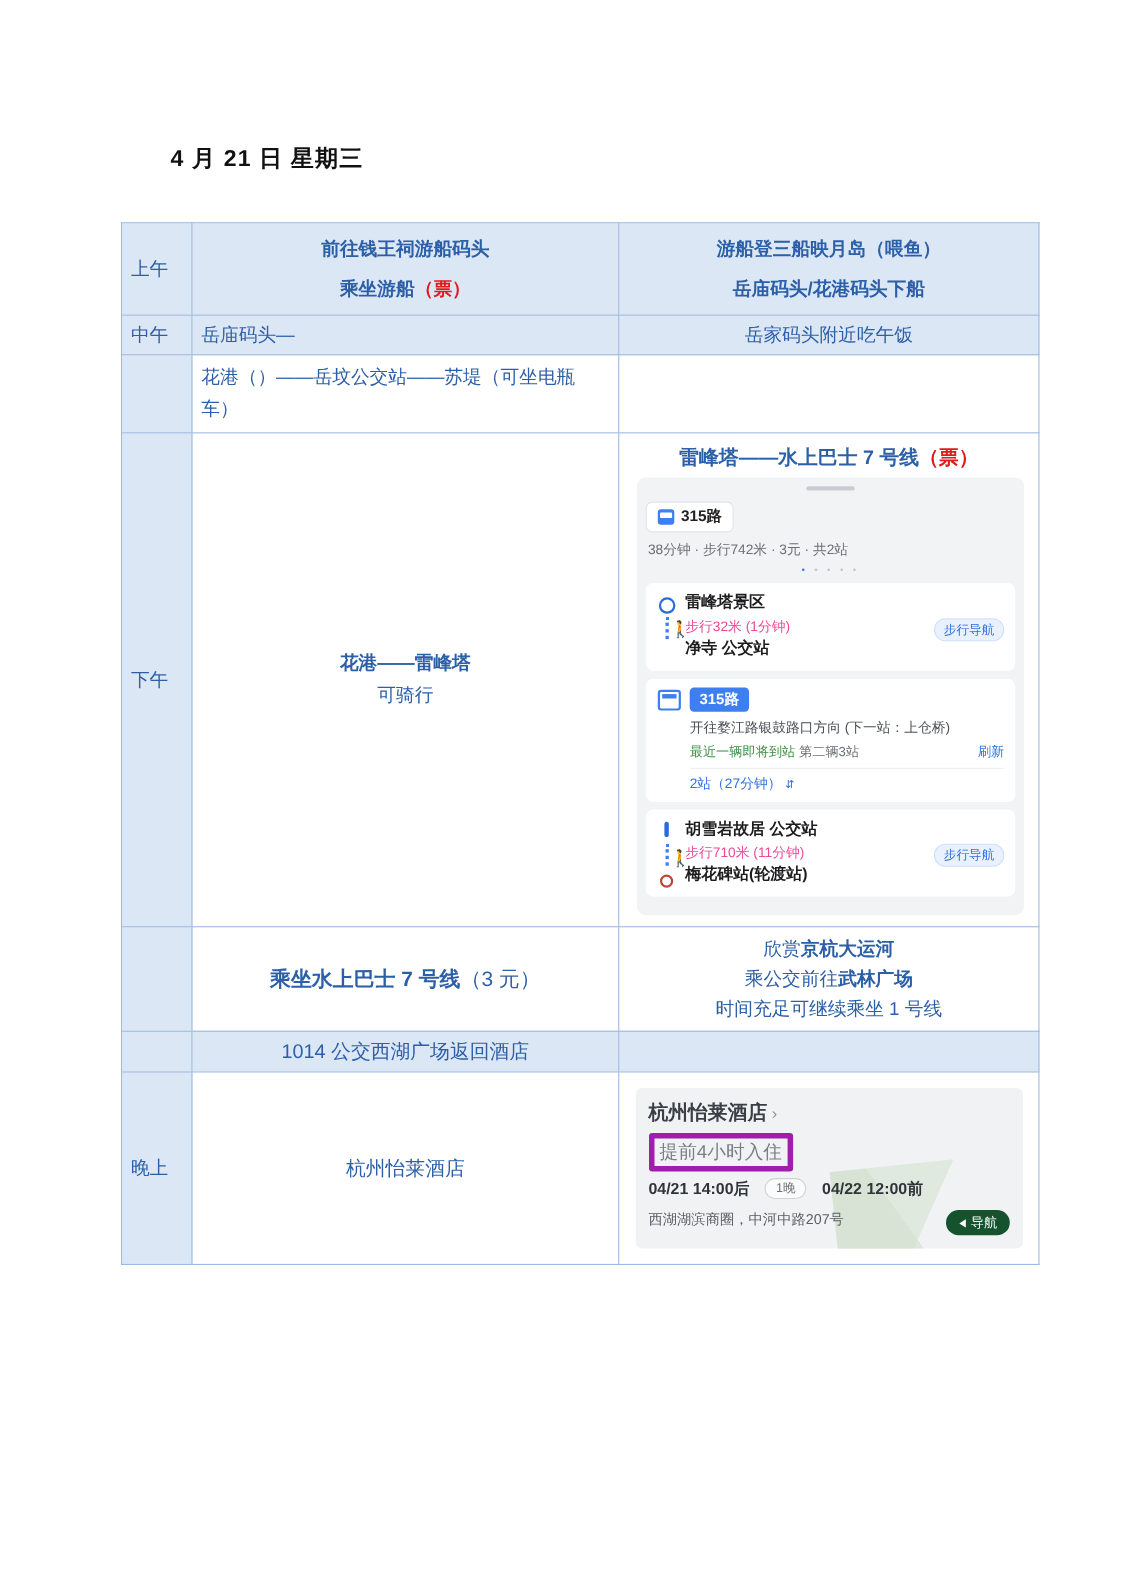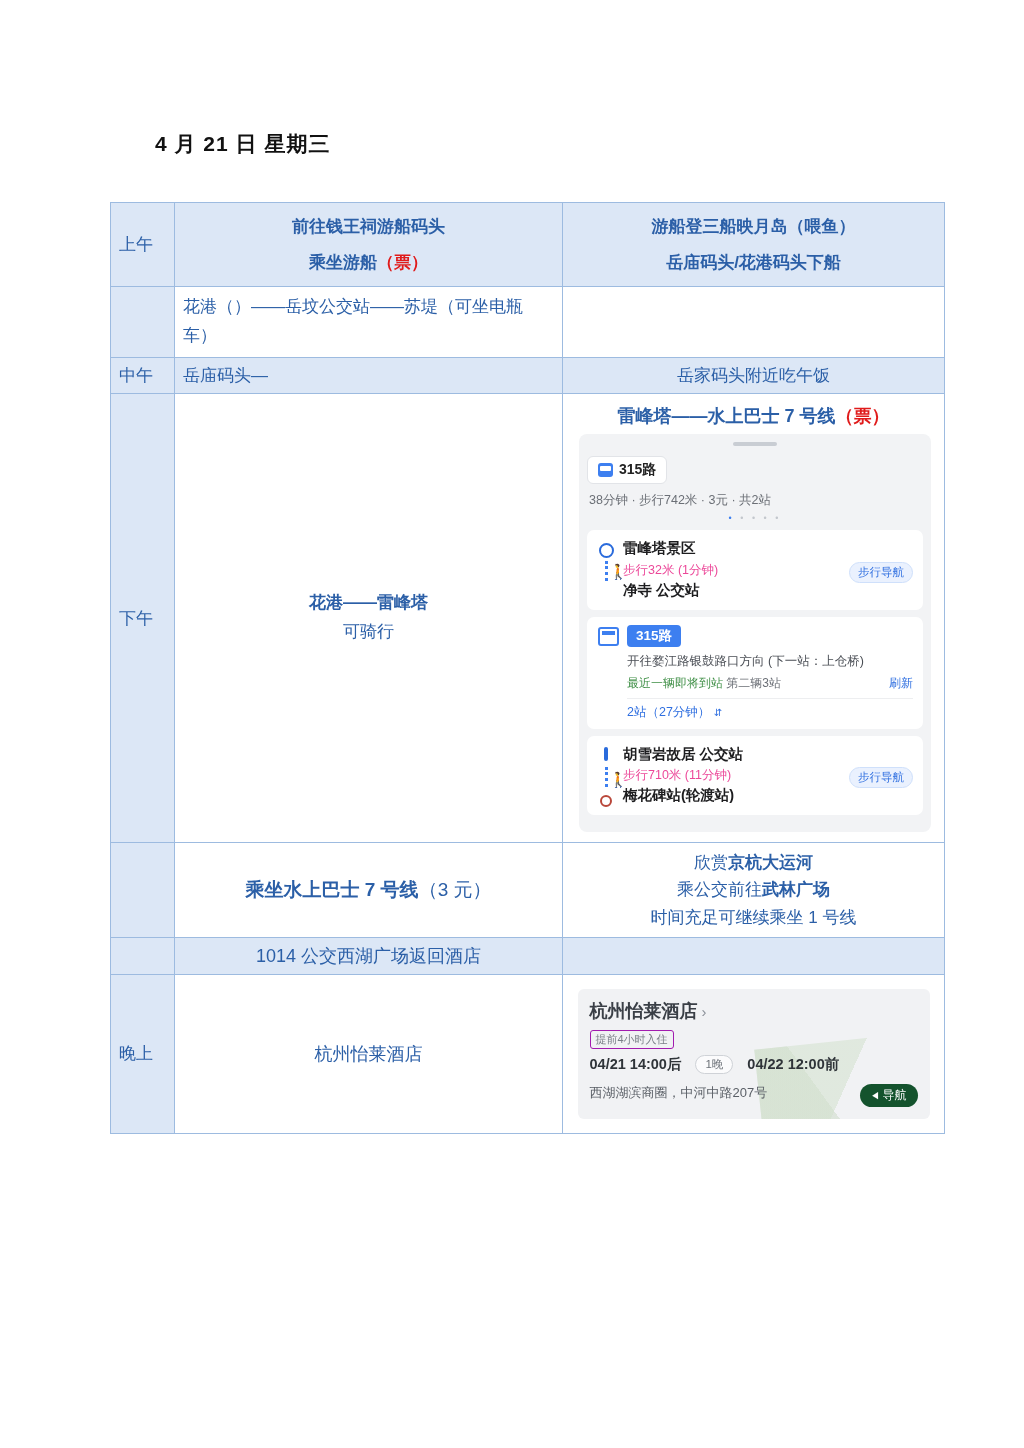--- a/index.html
+++ b/index.html
@@ -297,23 +297,23 @@
     z-index: 2;
   }
   .hotel-name .chev {
     font-weight: normal;
     color: #8b9099;
     font-size: 15px;
     margin-left: 4px;
   }
   .hotel-tag {
     display: inline-block;
-    font-size: 11px;
+    font-size: 17px;
     color: #7a7f87;
-    border: 1px solid #a21caf;
+    border: 5px solid #a21caf;
     border-radius: 3px;
     padding: 1px 5px;
     margin: 7px 0 6px 0;
     position: relative;
     z-index: 2;
   }
   .hotel-dates {
     display: flex;
     align-items: center;
     gap: 14px;
@@ -392,29 +392,29 @@
             <span>乘坐游船</span><span class="red">（票）</span>
           </span>
         </td>
         <td class="morn-cell">
           <span class="line">游船登三船映月岛（喂鱼）</span>
           <span class="line">岳庙码头/花港码头下船</span>
         </td>
       </tr>
 
       <tr>
+        <td class="timecell">中午</td>
+        <td class="shade left">岳庙码头—</td>
+        <td class="shade ctr">岳家码头附近吃午饭</td>
+      </tr>
+
+      <tr>
         <td class="timecell"></td>
         <td class="left" style="line-height:1.7;">花港（）——岳坟公交站——苏堤（可坐电瓶车）</td>
         <td></td>
-      </tr>
-
-      <tr>
-        <td class="timecell">中午</td>
-        <td class="shade left">岳庙码头—</td>
-        <td class="shade ctr">岳家码头附近吃午饭</td>
       </tr>
 
       <tr>
         <td class="timecell">下午</td>
         <td class="afternoon-left">
           <span class="line b">花港——雷峰塔</span>
           <span class="line">可骑行</span>
         </td>
         <td style="padding:6px 16px;">
           <div class="aft-title">

